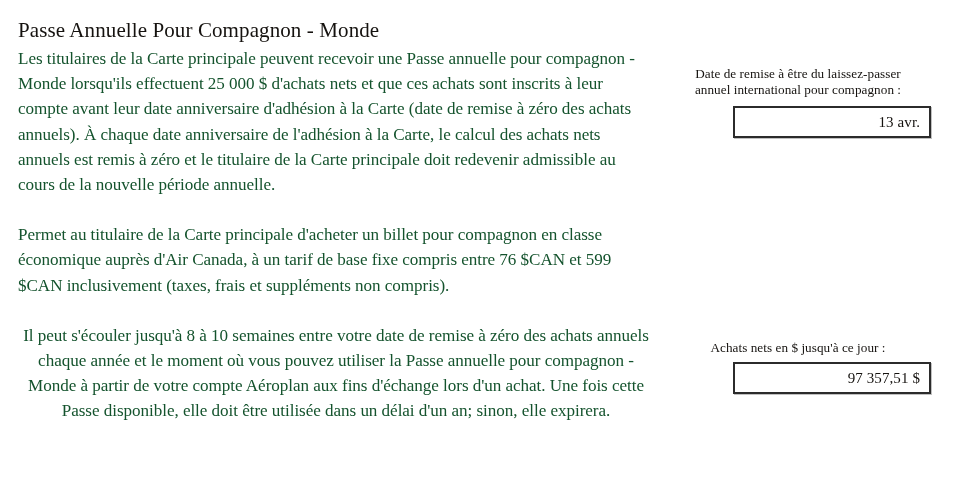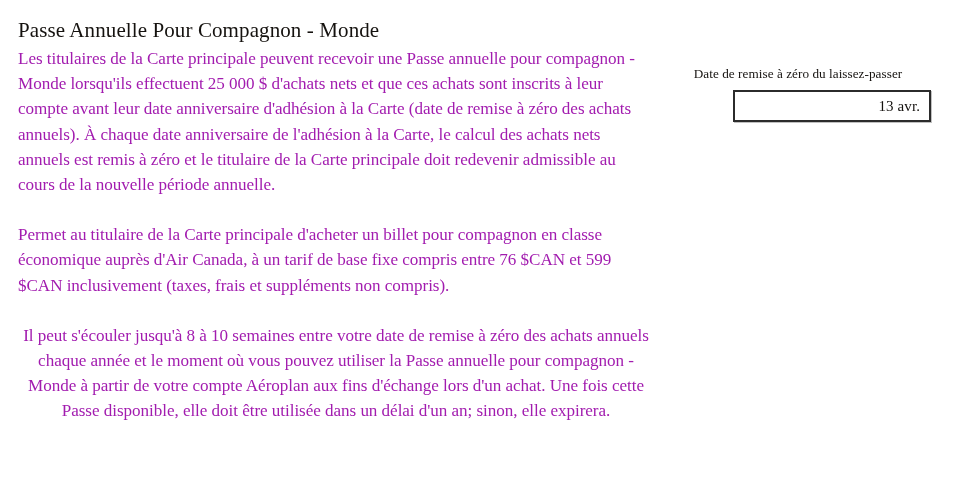--- a/index.html
+++ b/index.html
@@ -38,21 +38,21 @@
   
   .text-column {
     position: absolute;
     left: 18px;
     top: 46px;
     width: 636px;
   }
   .para {
     font-size: 17.1px;
     line-height: 25.2px;
-    color: #a21caf;
+    color: #14532d;
     margin: 0 0 25px 0;
     text-align: left;
     letter-spacing: -0.05px;
   }
   .para:last-child { margin-bottom: 0; text-align: center; }
 
   
   .field-block {
     position: absolute;
     width: 300px;
@@ -101,21 +101,30 @@
   <h1 class="doc-title">Passe Annuelle Pour Compagnon - Monde</h1>
 
   <div class="text-column">
     <p class="para">Les titulaires de la Carte principale peuvent recevoir une Passe annuelle pour compagnon - Monde lorsqu'ils effectuent 25 000 $ d'achats nets et que ces achats sont inscrits à leur compte avant leur date anniversaire d'adhésion à la Carte (date de remise à zéro des achats annuels). À chaque date anniversaire de l'adhésion à la Carte, le calcul des achats nets annuels est remis à zéro et le titulaire de la Carte principale doit redevenir admissible au cours de la nouvelle période annuelle.</p>
     <p class="para">Permet au titulaire de la Carte principale d'acheter un billet pour compagnon en classe économique auprès d'Air Canada, à un tarif de base fixe compris entre 76 $CAN et 599 $CAN inclusivement (taxes, frais et suppléments non compris).</p>
     <p class="para">Il peut s'écouler jusqu'à 8 à 10 semaines entre votre date de remise à zéro des achats annuels  chaque année et le moment où vous pouvez utiliser la Passe annuelle pour compagnon - Monde à partir de votre compte Aéroplan aux fins d'échange lors d'un achat. Une fois cette Passe disponible, elle doit être utilisée dans un délai d'un an; sinon, elle expirera.</p>
   </div>
 
   <div class="field-block field-reset">
     <div class="field-label">
-      <span class="lbl-line">Date de remise à zéro du laissez-passer</span>
+      <span class="lbl-line">Date de remise à être du laissez-passer</span>
+      <span class="lbl-line">annuel international pour compagnon :</span>
     </div>
     <div class="value-box">
       <span class="value-text">13 avr.</span>
     </div>
   </div>
 
+  <div class="field-block field-spend">
+    <div class="field-label">
+      <span class="lbl-line">Achats nets en  $ jusqu'à ce jour :</span>
+    </div>
+    <div class="value-box spend">
+      <span class="value-text">97 357,51 $</span>
+    </div>
+  </div>
 
 </div>
 
 </body></html>

